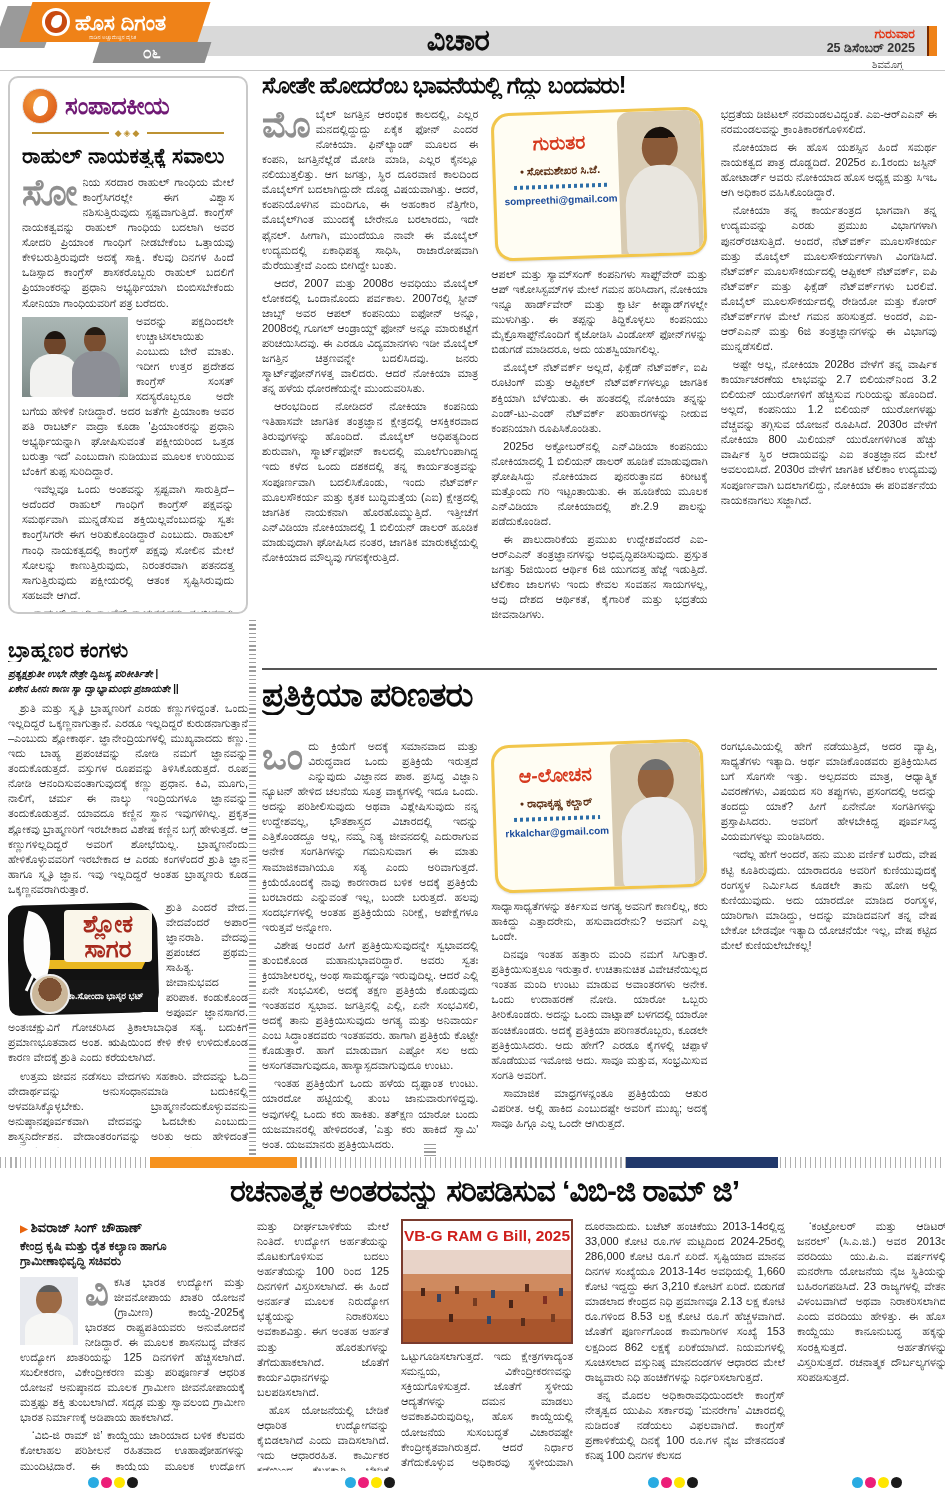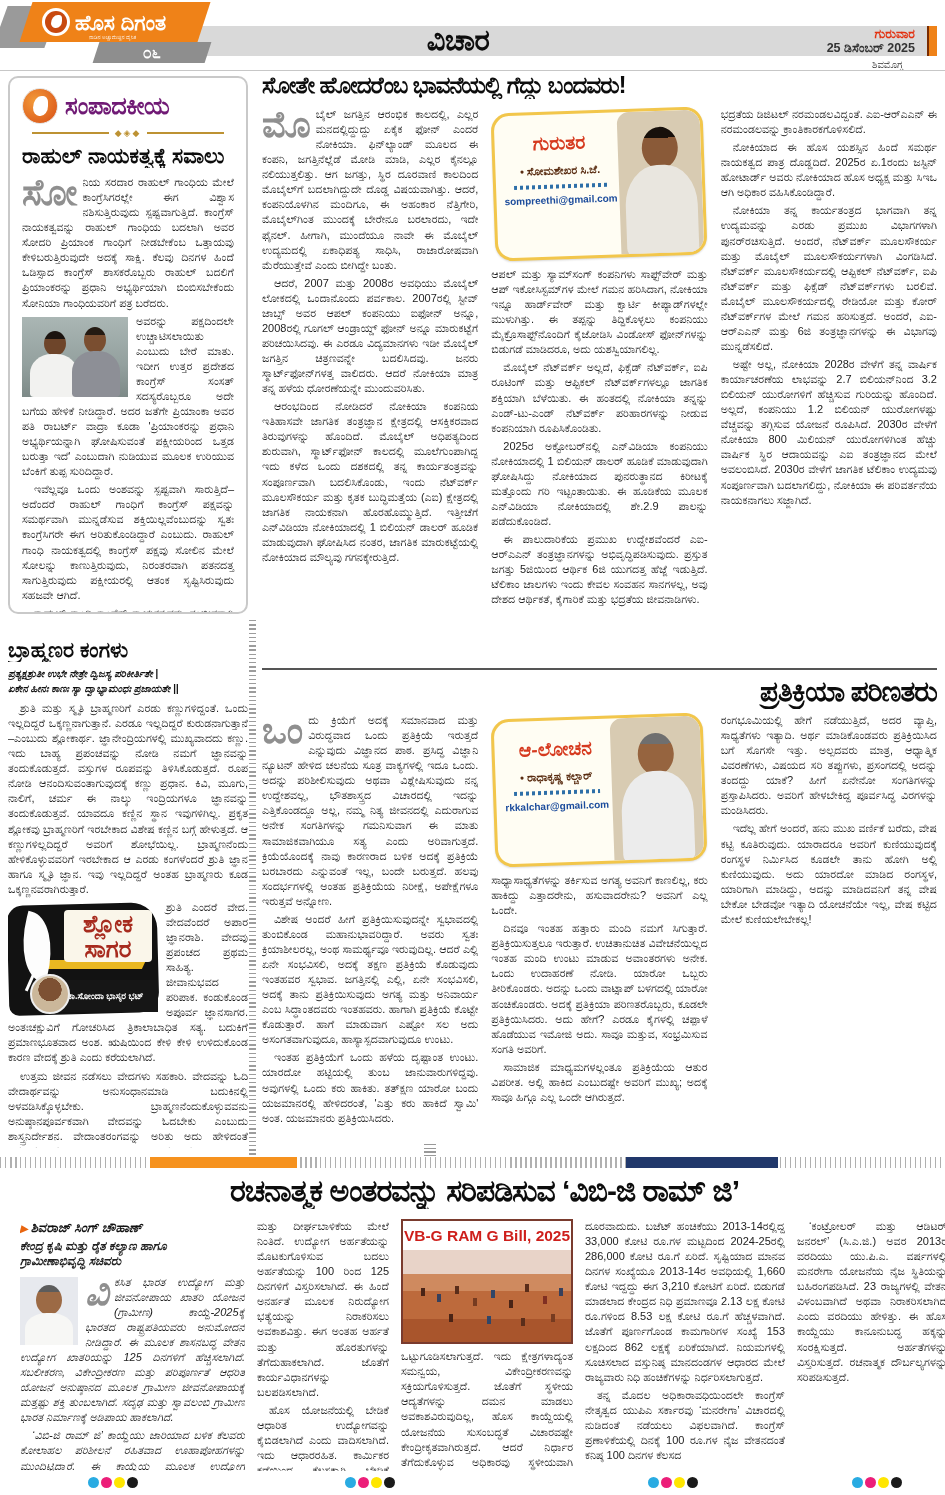--- a/index.html
+++ b/index.html
@@ -93,38 +93,38 @@
   .ab-photo{width:44%;position:relative;background:#d8cbb2;border-radius:12px 14px 14px 0;overflow:hidden;}
   .ab-h{left:50%;transform:translateX(-50%);top:16px;width:36px;height:42px;}
   .ab-b{left:50%;transform:translateX(-50%);top:54px;width:72px;height:90px;}
   .ph1-h{background:linear-gradient(#17100b 0 26%,#8a5a38 26%);}
   .ph1-b{background:#e9e6df;}
   .ph2-h{background:linear-gradient(#6f6f6f 0 26%,#96643f 26%);}
   .ph2-b{background:#ececec;}
 
   .mid-rule{left:262px;top:668px;width:675px;height:2px;background:#555;}
   .reaction{left:262px;top:676px;width:675px;height:478px;overflow:hidden;}
-  .reaction-headline{font-size:28px;text-align:right;letter-spacing:-1px;margin-bottom:4px;}
+  .reaction-headline{font-size:33px;text-align:left;letter-spacing:-1px;margin-bottom:24px;}
   .reaction .col{height:430px;}
 
   .vhatch{left:249px;top:620px;width:7px;height:535px;
           background:repeating-linear-gradient(to bottom,#9c9c9c 0 1.5px,transparent 1.5px 4.2px);}
   .mini-hatch{left:424px;top:1144px;width:12px;height:12px;
           background:repeating-linear-gradient(to bottom,#999 0 1.5px,transparent 1.5px 3.6px);}
   .bot-band{left:0;top:1157px;width:945px;height:11px;
           background:repeating-linear-gradient(to right,#b0b0b0 0 1.5px,transparent 1.5px 5px);}
   .bot-band-orange{left:150px;top:1157px;width:147px;height:11px;background:#F6921E;}
   .bot-band-navy{left:626px;top:1157px;width:152px;height:11px;background:#21386B;}
 
   
   .bottom{left:20px;top:1174px;width:929px;height:300px;overflow:hidden;}
   .bottom-headline{font-size:30px;text-align:center;letter-spacing:-1px;margin-bottom:10px;}
   .bcols{display:flex;gap:12px;}
   .bcol{overflow:hidden;height:252px;}
-  .bc1{width:225px;font-style:italic;}.bc2{width:132px;}.bc3{width:172px;}.bc4{width:200px;}.bc5{width:150px;}
+  .bc1{width:225px;}.bc2{width:132px;}.bc3{width:172px;}.bc4{width:200px;}.bc5{width:150px;}
   .by-name{font-size:13px;font-weight:bold;color:#111;white-space:nowrap;}
   .by-marker{color:#E8650F;font-size:10px;margin-right:3px;}
   .by-role{font-size:12px;font-weight:bold;color:#222;line-height:1.25;margin:2px 0 6px 0;}
   .ch-photo{float:left;width:58px;height:68px;margin:2px 7px 2px 0;position:relative;overflow:hidden;background:#e7e9ee;}
   .ch-h{left:50%;transform:translateX(-50%);top:8px;width:26px;height:30px;background:linear-gradient(#5c5c5c 0 24%,#9c6a45 24%);}
   .ch-b{left:50%;transform:translateX(-50%);top:36px;width:48px;height:34px;background:#f7f7f5;}
   .vbg-box{border:2px solid #7a3b2e;margin-bottom:5px;}
   .vbg-title{background:#fff;color:#CE1F1B;font-weight:bold;font-size:15.5px;text-align:center;
              padding:4px 0;white-space:nowrap;overflow:hidden;}
   .vbg-photo{height:92px;position:relative;overflow:hidden;
@@ -234,21 +234,21 @@
             <div class="ab-email">sompreethi@gmail.com</div>
           </div>
           <div class="ab-photo">
             <span class="abs ab-h ph1-h p-head"></span>
               <span class="abs ab-b ph1-b p-body"></span>
           </div>
         </div>
         <p>ಆಪಲ್ ಮತ್ತು ಸ್ಯಾಮ್‌ಸಂಗ್ ಕಂಪನಿಗಳು ಸಾಫ್ಟ್‌ವೇರ್ ಮತ್ತು ಆಪ್ ಇಕೋಸಿಸ್ಟಮ್‌ಗಳ ಮೇಲೆ ಗಮನ ಹರಿಸಿದಾಗ, ನೋಕಿಯಾ ಇನ್ನೂ ಹಾರ್ಡ್‌ವೇರ್ ಮತ್ತು ಕ್ವಾರ್ಟಿ ಕೀಪ್ಯಾಡ್‌ಗಳಲ್ಲೇ ಮುಳುಗಿತ್ತು. ಈ ತಪ್ಪನ್ನು ತಿದ್ದಿಕೊಳ್ಳಲು ಕಂಪನಿಯು ಮೈಕ್ರೊಸಾಫ್ಟ್‌ನೊಂದಿಗೆ ಕೈಜೋಡಿಸಿ ವಿಂಡೋಸ್ ಫೋನ್‌ಗಳನ್ನು ಬಿಡುಗಡೆ ಮಾಡಿದರೂ, ಅದು ಯಶಸ್ವಿಯಾಗಲಿಲ್ಲ.</p>
         <p class="ind">ಮೊಬೈಲ್ ನೆಟ್‌ವರ್ಕ್ ಅಲ್ಲದೆ, ಫಿಕ್ಸೆಡ್ ನೆಟ್‌ವರ್ಕ್, ಐಪಿ ರೂಟಿಂಗ್ ಮತ್ತು ಆಪ್ಟಿಕಲ್ ನೆಟ್‌ವರ್ಕ್‌ಗಳಲ್ಲೂ ಜಾಗತಿಕ ಶಕ್ತಿಯಾಗಿ ಬೆಳೆಯಿತು. ಈ ಹಂತದಲ್ಲಿ ನೋಕಿಯಾ ತನ್ನನ್ನು ಎಂಡ್-ಟು-ಎಂಡ್ ನೆಟ್‌ವರ್ಕ್ ಪರಿಹಾರಗಳನ್ನು ನೀಡುವ ಕಂಪನಿಯಾಗಿ ರೂಪಿಸಿಕೊಂಡಿತು.</p>
         <p class="ind">2025ರ ಅಕ್ಟೋಬರ್‌ನಲ್ಲಿ ಎನ್‌ವಿಡಿಯಾ ಕಂಪನಿಯು ನೋಕಿಯಾದಲ್ಲಿ 1 ಬಿಲಿಯನ್ ಡಾಲರ್ ಹೂಡಿಕೆ ಮಾಡುವುದಾಗಿ ಘೋಷಿಸಿದ್ದು ನೋಕಿಯಾದ ಪುನರುತ್ಥಾನದ ಕಿರೀಟಕ್ಕೆ ಮತ್ತೊಂದು ಗರಿ ಇಟ್ಟಂತಾಯಿತು. ಈ ಹೂಡಿಕೆಯ ಮೂಲಕ ಎನ್‌ವಿಡಿಯಾ ನೋಕಿಯಾದಲ್ಲಿ ಶೇ.2.9 ಪಾಲನ್ನು ಪಡೆದುಕೊಂಡಿದೆ.</p>
-        <p class="ind">ಈ ಪಾಲುದಾರಿಕೆಯ ಪ್ರಮುಖ ಉದ್ದೇಶವೆಂದರೆ ಎಐ-ಆರ್‌ಎಎನ್ ತಂತ್ರಜ್ಞಾನಗಳನ್ನು ಅಭಿವೃದ್ಧಿಪಡಿಸುವುದು. ಪ್ರಸ್ತುತ ಜಗತ್ತು 5ಜಿಯಿಂದ ಆರ್ಥಿಕ 6ಜಿ ಯುಗದತ್ತ ಹೆಜ್ಜೆ ಇಡುತ್ತಿದೆ. ಟೆಲಿಕಾಂ ಜಾಲಗಳು ಇಂದು ಕೇವಲ ಸಂವಹನ ಸಾನಗಳಲ್ಲ, ಅವು ದೇಶದ ಆರ್ಥಿಕತೆ, ಕೈಗಾರಿಕೆ ಮತ್ತು ಭದ್ರತೆಯ ಜೀವನಾಡಿಗಳು.</p>
+        <p class="ind">ಈ ಪಾಲುದಾರಿಕೆಯ ಪ್ರಮುಖ ಉದ್ದೇಶವೆಂದರೆ ಎಐ-ಆರ್‌ಎಎನ್ ತಂತ್ರಜ್ಞಾನಗಳನ್ನು ಅಭಿವೃದ್ಧಿಪಡಿಸುವುದು. ಪ್ರಸ್ತುತ ಜಗತ್ತು 5ಜಿಯಿಂದ ಆರ್ಥಿಕ 6ಜಿ ಯುಗದತ್ತ ಹೆಜ್ಜೆ ಇಡುತ್ತಿದೆ. ಟೆಲಿಕಾಂ ಜಾಲಗಳು ಇಂದು ಕೇವಲ ಸಂವಹನ ಸಾಯಗಳಲ್ಲ, ಅವು ದೇಶದ ಆರ್ಥಿಕತೆ, ಕೈಗಾರಿಕೆ ಮತ್ತು ಭದ್ರತೆಯ ಜೀವನಾಡಿಗಳು.</p>
       </div>
       <div class="col jtext">
         <p>ಭದ್ರತೆಯ ಡಿಜಿಟಲ್ ನರಮಂಡಲವಿದ್ದಂತೆ. ಎಐ-ಆರ್‌ಎಎನ್ ಈ ನರಮಂಡಲವನ್ನು ಕ್ರಾಂತಿಕಾರಕಗೊಳಿಸಲಿದೆ.</p>
         <p class="ind">ನೋಕಿಯಾದ ಈ ಹೊಸ ಯಶಸ್ಸಿನ ಹಿಂದೆ ಸಮರ್ಥ ನಾಯಕತ್ವದ ಪಾತ್ರ ದೊಡ್ಡದಿದೆ. 2025ರ ಏ.1ರಂದು ಜಸ್ಟಿನ್ ಹೋಟಾರ್ಡ್ ಅವರು ನೋಕಿಯಾದ ಹೊಸ ಅಧ್ಯಕ್ಷ ಮತ್ತು ಸಿಇಒ ಆಗಿ ಅಧಿಕಾರ ವಹಿಸಿಕೊಂಡಿದ್ದಾರೆ.</p>
         <p class="ind">ನೋಕಿಯಾ ತನ್ನ ಕಾರ್ಯತಂತ್ರದ ಭಾಗವಾಗಿ ತನ್ನ ಉದ್ಯಮವನ್ನು ಎರಡು ಪ್ರಮುಖ ವಿಭಾಗಗಳಾಗಿ ಪುನರ್‌ರಚಿಸುತ್ತಿದೆ. ಅಂದರೆ, ನೆಟ್‌ವರ್ಕ್ ಮೂಲಸೌಕರ್ಯ ಮತ್ತು ಮೊಬೈಲ್ ಮೂಲಸೌಕರ್ಯಗಳಾಗಿ ವಿಂಗಡಿಸಿದೆ. ನೆಟ್‌ವರ್ಕ್ ಮೂಲಸೌಕರ್ಯದಲ್ಲಿ ಆಪ್ಟಿಕಲ್ ನೆಟ್‌ವರ್ಕ್, ಐಪಿ ನೆಟ್‌ವರ್ಕ್ ಮತ್ತು ಫಿಕ್ಸೆಡ್ ನೆಟ್‌ವರ್ಕ್‌ಗಳು ಬರಲಿವೆ. ಮೊಬೈಲ್ ಮೂಲಸೌಕರ್ಯದಲ್ಲಿ ರೇಡಿಯೋ ಮತ್ತು ಕೋರ್ ನೆಟ್‌ವರ್ಕ್‌ಗಳ ಮೇಲೆ ಗಮನ ಹರಿಸುತ್ತದೆ. ಅಂದರೆ, ಎಐ-ಆರ್‌ಎಎನ್ ಮತ್ತು 6ಜಿ ತಂತ್ರಜ್ಞಾನಗಳನ್ನು ಈ ವಿಭಾಗವು ಮುನ್ನಡೆಸಲಿದೆ.</p>
         <p class="ind">ಅಷ್ಟೇ ಅಲ್ಲ, ನೋಕಿಯಾ 2028ರ ವೇಳೆಗೆ ತನ್ನ ವಾರ್ಷಿಕ ಕಾರ್ಯಾಚರಣೆಯ ಲಾಭವನ್ನು 2.7 ಬಿಲಿಯನ್‌ನಿಂದ 3.2 ಬಿಲಿಯನ್ ಯುರೋಗಳಿಗೆ ಹೆಚ್ಚಿಸುವ ಗುರಿಯನ್ನು ಹೊಂದಿದೆ. ಅಲ್ಲದೆ, ಕಂಪನಿಯು 1.2 ಬಿಲಿಯನ್ ಯುರೋಗಳಷ್ಟು ವೆಚ್ಚವನ್ನು ತಗ್ಗಿಸುವ ಯೋಜನೆ ರೂಪಿಸಿದೆ. 2030ರ ವೇಳೆಗೆ ನೋಕಿಯಾ 800 ಮಿಲಿಯನ್ ಯುರೋಗಳಿಗಿಂತ ಹೆಚ್ಚು ವಾರ್ಷಿಕ ಸ್ಥಿರ ಆದಾಯವನ್ನು ಎಐ ತಂತ್ರಜ್ಞಾನದ ಮೇಲೆ ಅವಲಂಬಿಸಿದೆ. 2030ರ ವೇಳೆಗೆ ಜಾಗತಿಕ ಟೆಲಿಕಾಂ ಉದ್ಯಮವು ಸಂಪೂರ್ಣವಾಗಿ ಬದಲಾಗಲಿದ್ದು, ನೋಕಿಯಾ ಈ ಪರಿವರ್ತನೆಯ ನಾಯಕನಾಗಲು ಸಜ್ಜಾಗಿದೆ.</p>
       </div>
     </div>
   </div>
 
@@ -270,24 +270,24 @@
             <div class="ab-dots"></div>
             <div class="ab-email">rkkalchar@gmail.com</div>
           </div>
           <div class="ab-photo">
             <span class="abs ab-h ph2-h p-head"></span>
               <span class="abs ab-b ph2-b p-body"></span>
           </div>
         </div>
         <p>ಸಾಧ್ಯಾಸಾಧ್ಯತೆಗಳನ್ನು ತರ್ಕಿಸುವ ಅಗತ್ಯ ಅವನಿಗೆ ಕಾಣಲಿಲ್ಲ, ಕರು ಹಾಕಿದ್ದು ಎತ್ತಾದರೇನು, ಹಸುವಾದರೇನು? ಅವನಿಗೆ ಎಲ್ಲ ಒಂದೇ.</p>
         <p class="ind">ದಿನವೂ ಇಂತಹ ಹತ್ತಾರು ಮಂದಿ ನಮಗೆ ಸಿಗುತ್ತಾರೆ. ಪ್ರತಿಕ್ರಿಯಿಸುತ್ತಲೂ ಇರುತ್ತಾರೆ. ಉಚಿತಾನುಚಿತ ವಿವೇಚನೆಯಿಲ್ಲದ ಇಂತಹ ಮಂದಿ ಉಂಟು ಮಾಡುವ ಅವಾಂತರಗಳು ಅನೇಕ. ಒಂದು ಉದಾಹರಣೆ ನೋಡಿ. ಯಾರೋ ಒಬ್ಬರು ತೀರಿಕೊಂಡರು. ಅದನ್ನು ಒಂದು ವಾಟ್ಸಾಪ್ ಬಳಗದಲ್ಲಿ ಯಾರೋ ಹಂಚಿಕೊಂಡರು. ಅದಕ್ಕೆ ಪ್ರತಿಕ್ರಿಯಾ ಪರಿಣತರೊಬ್ಬರು, ಕೂಡಲೇ ಪ್ರತಿಕ್ರಿಯಿಸಿದರು. ಅದು ಹೇಗೆ? ಎರಡೂ ಕೈಗಳಲ್ಲಿ ಚಪ್ಪಾಳೆ ಹೊಡೆಯುವ ಇಮೋಜಿ ಅದು. ಸಾವೂ ಮತ್ತುವ, ಸಂಭ್ರಮಿಸುವ ಸಂಗತಿ ಅವರಿಗೆ.</p>
-        <p class="ind">ಸಾಮಾಜಿಕ ಮಾಧ್ಯಮಗಳಲ್ಲಂತೂ ಪ್ರತಿಕ್ರಿಯೆಯ ಆತುರ ವಿಪರೀತ. ಅಲ್ಲಿ ಹಾಕಿದ ಎಂಬುದಷ್ಟೇ ಅವರಿಗೆ ಮುಖ್ಯ; ಅದಕ್ಕೆ ಸಾವೂ ಹಿಗ್ಗೂ ಎಲ್ಲ ಒಂದೇ ಆಗಿರುತ್ತದೆ.</p>
-      </div>
-      <div class="col jtext">
-        <p>ರಂಗಭೂಮಿಯಲ್ಲಿ ಹೇಗೆ ನಡೆಯುತ್ತಿದೆ, ಅದರ ವ್ಯಾಪ್ತಿ, ಸಾಧ್ಯತೆಗಳು ಇತ್ಯಾದಿ. ಅರ್ಥ ಮಾಡಿಕೊಂಡವರು ಪ್ರತಿಕ್ರಿಯಿಸಿದ ಬಗೆ ಸೊಗಸೇ ಇತ್ತು. ಅಲ್ಪದವರು ಮಾತ್ರ, ಆಧ್ಯಾತ್ಮಿಕ ವಿವರಣೆಗಳು, ವಿಷಯದ ಸರಿ ತಪ್ಪುಗಳು, ಪ್ರಸಂಗದಲ್ಲಿ ಅದನ್ನು ತಂದದ್ದು ಯಾಕೆ? ಹೀಗೆ ಏನೇನೋ ಸಂಗತಿಗಳನ್ನು ಪ್ರಸ್ತಾಪಿಸಿದರು. ಅವರಿಗೆ ಹೇಳಬೇಕಿದ್ದ ಪೂರ್ವಸಿದ್ಧ ವಿರಗಳನ್ನು ಮಂಡಿಸಿದರು.</p>
+        <p class="ind">ಸಾಮಾಜಿಕ ಮಾಧ್ರಗಳನ್ಲಂತೂ ಪ್ರತಿಕ್ರಿಯೆಯ ಆತುರ ವಿಪರೀತ. ಅಲ್ಲಿ ಹಾಕಿದ ಎಂಬುದಷ್ಟೇ ಅವರಿಗೆ ಮುಖ್ಯ; ಅದಕ್ಕೆ ಸಾವೂ ಹಿಗ್ಗೂ ಎಲ್ಲ ಒಂದೇ ಆಗಿರುತ್ತದೆ.</p>
+      </div>
+      <div class="col jtext">
+        <p>ರಂಗಭೂಮಿಯಲ್ಲಿ ಹೇಗೆ ನಡೆಯುತ್ತಿದೆ, ಅದರ ವ್ಯಾಪ್ತಿ, ಸಾಧ್ಯತೆಗಳು ಇತ್ಯಾದಿ. ಅರ್ಥ ಮಾಡಿಕೊಂಡವರು ಪ್ರತಿಕ್ರಿಯಿಸಿದ ಬಗೆ ಸೊಗಸೇ ಇತ್ತು. ಅಲ್ಪದವರು ಮಾತ್ರ, ಆಧ್ಯಾತ್ಮಿಕ ವಿವರಣೆಗಳು, ವಿಷಯದ ಸರಿ ತಪ್ಪುಗಳು, ಪ್ರಸಂಗದಲ್ಲಿ ಅದನ್ನು ತಂದದ್ದು ಯಾಕೆ? ಹೀಗೆ ಏನೇನೋ ಸಂಗತಿಗಳನ್ನು ಪ್ರಸ್ತಾಪಿಸಿದರು. ಅವರಿಗೆ ಹೇಳಬೇಕಿದ್ದ ಪೂರ್ವಸಿದ್ಧ ವಿಯಮಗಳಲ್ನು ಮಂಡಿಸಿದರು.</p>
         <p class="ind">ಇದೆಲ್ಲ ಹೇಗೆ ಅಂದರೆ, ಹನು ಮುಖ ವರ್ಣಿಕೆ ಬರೆದು, ವೇಷ ಕಟ್ಟಿ ಕೂತಿರುವುದು. ಯಾರಾದರೂ ಅವರಿಗೆ ಕುಣಿಯುವುದಕ್ಕೆ ರಂಗಸ್ಥಳ ನಿರ್ಮಿಸಿದ ಕೂಡಲೇ ತಾನು ಹೋಗಿ ಅಲ್ಲಿ ಕುಣಿಯುವುದು. ಅದು ಯಾರದೋ ಮಾಡಿದ ರಂಗಸ್ಥಳ, ಯಾರಿಗಾಗಿ ಮಾಡಿದ್ದು, ಅದನ್ನು ಮಾಡಿದವನಿಗೆ ತನ್ನ ವೇಷ ಬೇಕೋ ಬೇಡವೋ ಇತ್ಯಾದಿ ಯೋಚನೆಯೇ ಇಲ್ಲ, ವೇಷ ಕಟ್ಟಿದ ಮೇಲೆ ಕುಣಿಯಲೇಬೇಕಲ್ಲ!</p>
       </div>
     </div>
   </div>
 
   <div class="abs vhatch"></div>
   <div class="abs mini-hatch"></div>
   <div class="abs bot-band"></div>
   <div class="abs bot-band-orange"></div>
   <div class="abs bot-band-navy"></div>

